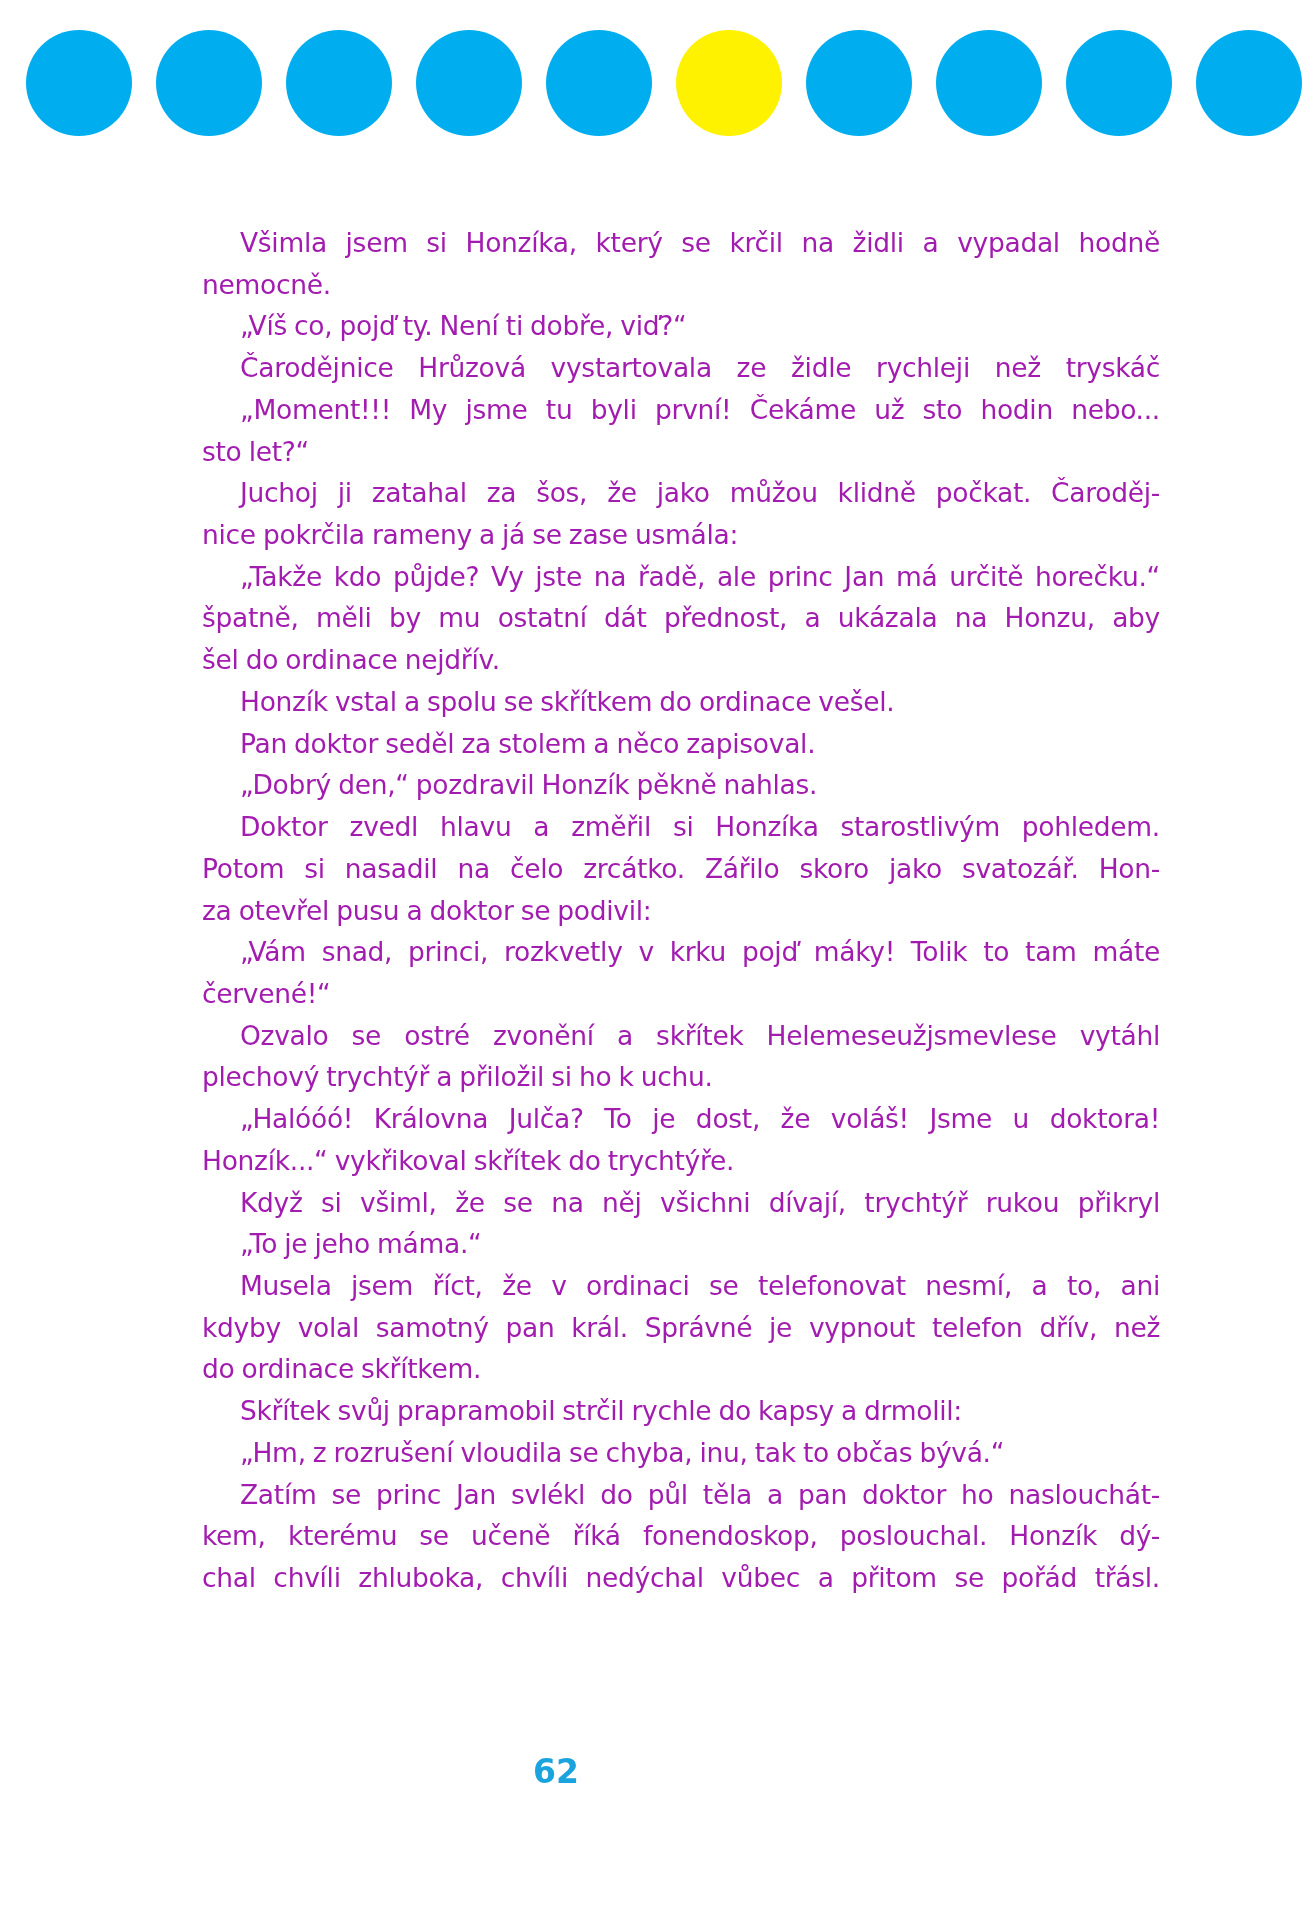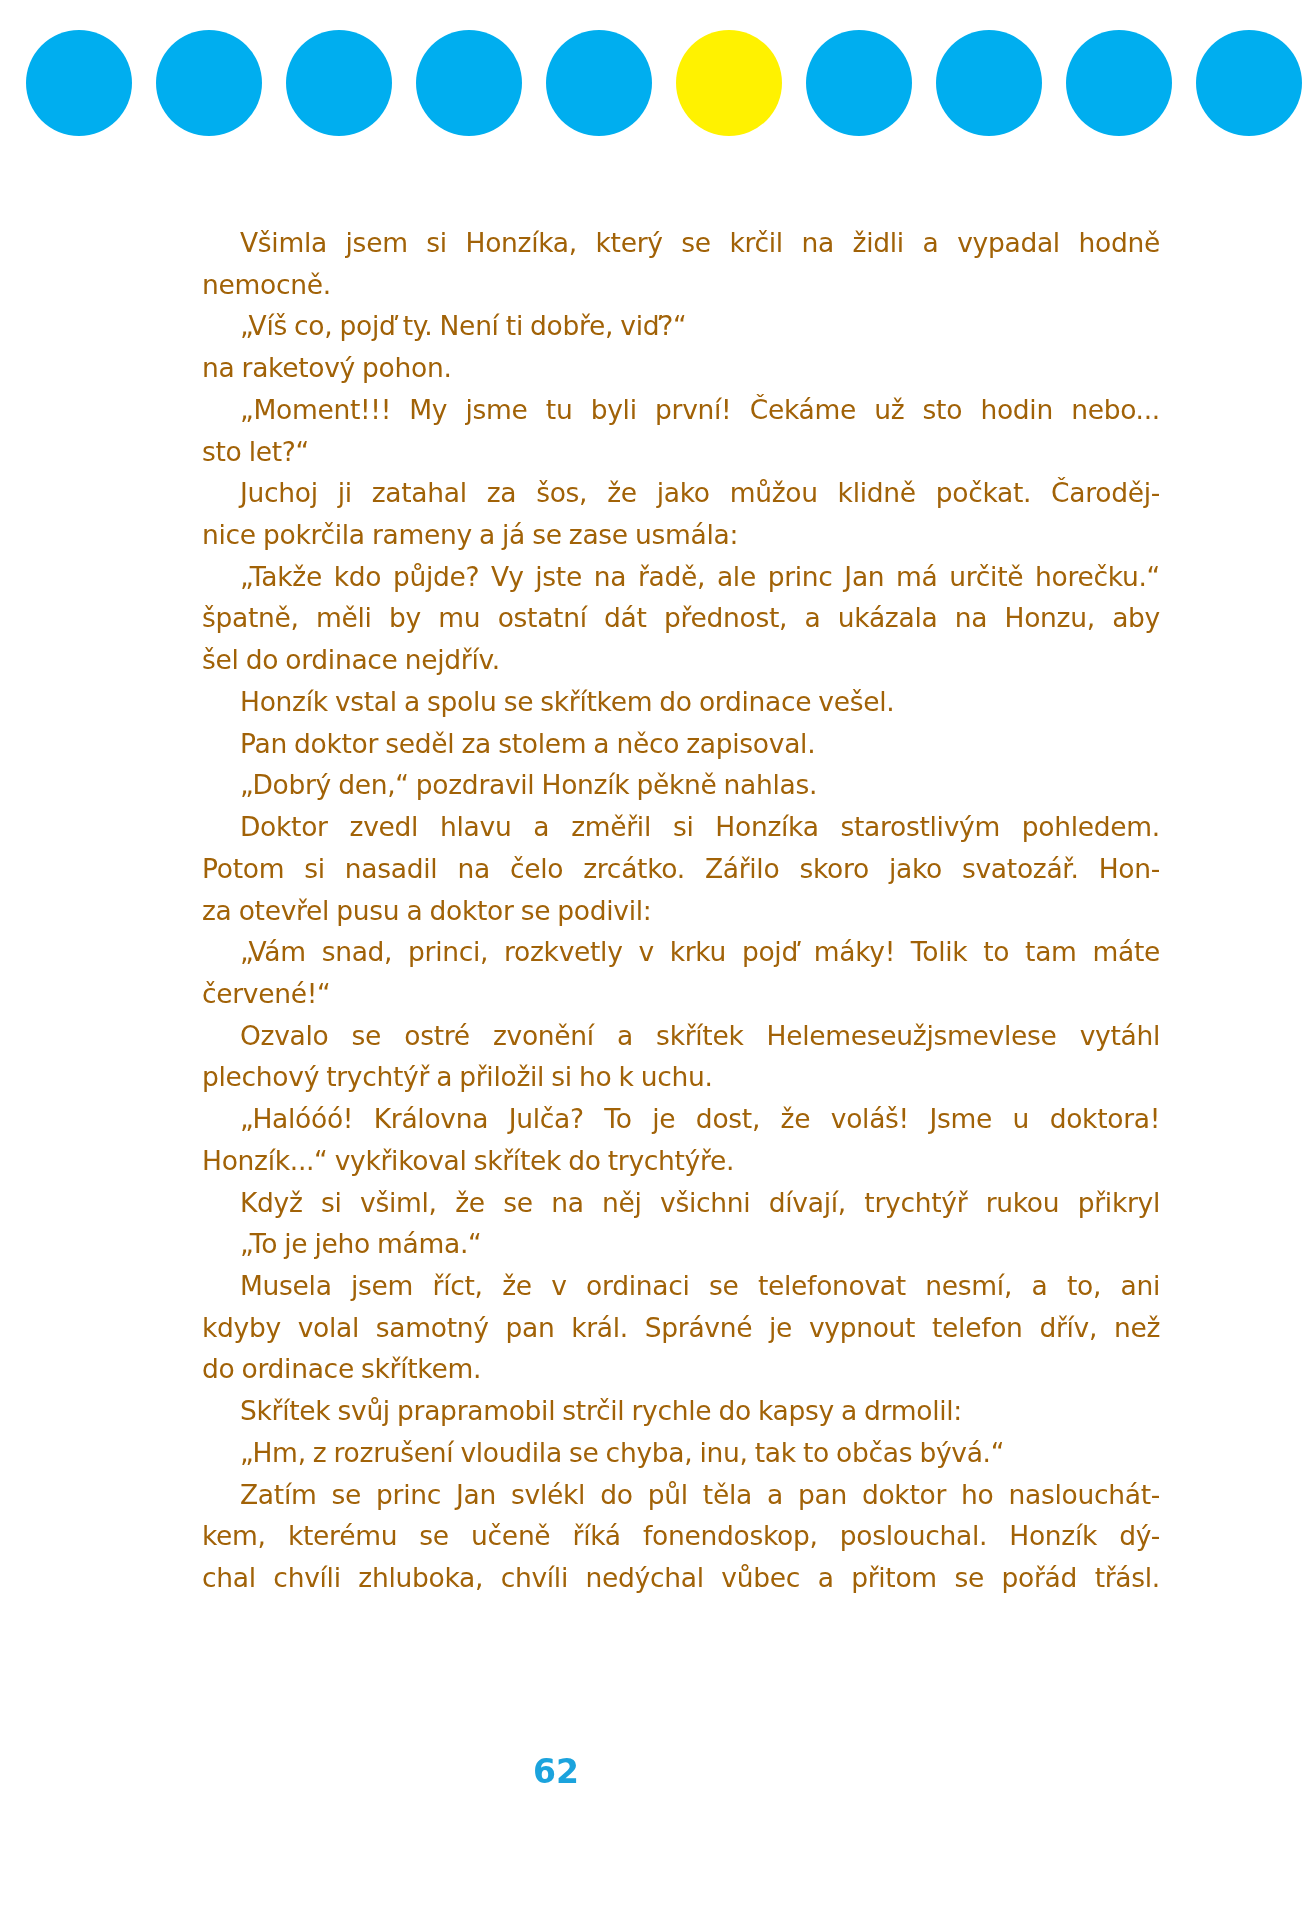--- a/index.html
+++ b/index.html
@@ -1,21 +1,21 @@
 <!DOCTYPE html>
 <html><head>
 <meta charset="utf-8">
 <style>
   html, body { margin: 0; padding: 0; background: #ffffff; }
   body { width: 1313px; height: 1905px; position: relative; overflow: hidden; }
   .dots { position: absolute; left: 0; top: 30px; width: 1313px; height: 106px; }
   .dot { position: absolute; top: 0; width: 106px; height: 106px; border-radius: 50%; background: #00AEEF; }
   .dot.active { background: #FFF200; }
   .text { position: absolute; left: 202px; top: 222px; width: 958px;
-          font-family: "DejaVu Sans", sans-serif; font-size: 26.5px; color: #a16207; }
+          font-family: "DejaVu Sans", sans-serif; font-size: 26.5px; color: #a21caf; }
   .line { height: 41.72px; line-height: 41.72px; white-space: nowrap; overflow: visible;
           text-align: justify; text-align-last: justify; letter-spacing: -0.3px; word-spacing: -1px; }
   .line.indent { padding-left: 38px; }
   .line.last { text-align: left; text-align-last: left; }
   .pagenum { position: absolute; left: 0; width: 1112px; top: 1752px; text-align: center;
              font-family: "DejaVu Sans", sans-serif; font-weight: bold; font-size: 33px; color: #1BA3DD; }
 </style>
 </head>
 <body>
 
@@ -29,21 +29,21 @@
     <div class="dot" style="left: 806px; background: rgb(0, 174, 239);"></div>
     <div class="dot" style="left: 936px; background: rgb(0, 174, 239);"></div>
     <div class="dot" style="left: 1066px; background: rgb(0, 174, 239);"></div>
     <div class="dot" style="left: 1196px; background: rgb(0, 174, 239);"></div>
   </div>
 
 <div class="text" id="text">
     <div class="line indent">Všimla jsem si Honzíka, který se krčil na židli a vypadal hodně</div>
     <div class="line last">nemocně.</div>
     <div class="line indent last">„Víš co, pojď ty. Není ti dobře, viď?“</div>
-    <div class="line last">na raketový pohon.</div>
+    <div class="line indent">Čarodějnice Hrůzová vystartovala ze židle rychleji než tryskáč</div>
     <div class="line indent">„Moment!!! My jsme tu byli první! Čekáme už sto hodin nebo...</div>
     <div class="line last">sto let?“</div>
     <div class="line indent">Juchoj ji zatahal za šos, že jako můžou klidně počkat. Čaroděj-</div>
     <div class="line last">nice pokrčila rameny a já se zase usmála:</div>
     <div class="line indent">„Takže kdo půjde? Vy jste na řadě, ale princ Jan má určitě horečku.“</div>
     <div class="line">špatně, měli by mu ostatní dát přednost, a ukázala na Honzu, aby</div>
     <div class="line last">šel do ordinace nejdřív.</div>
     <div class="line indent last">Honzík vstal a spolu se skřítkem do ordinace vešel.</div>
     <div class="line indent last">Pan doktor seděl za stolem a něco zapisoval.</div>
     <div class="line indent last">„Dobrý den,“ pozdravil Honzík pěkně nahlas.</div>

